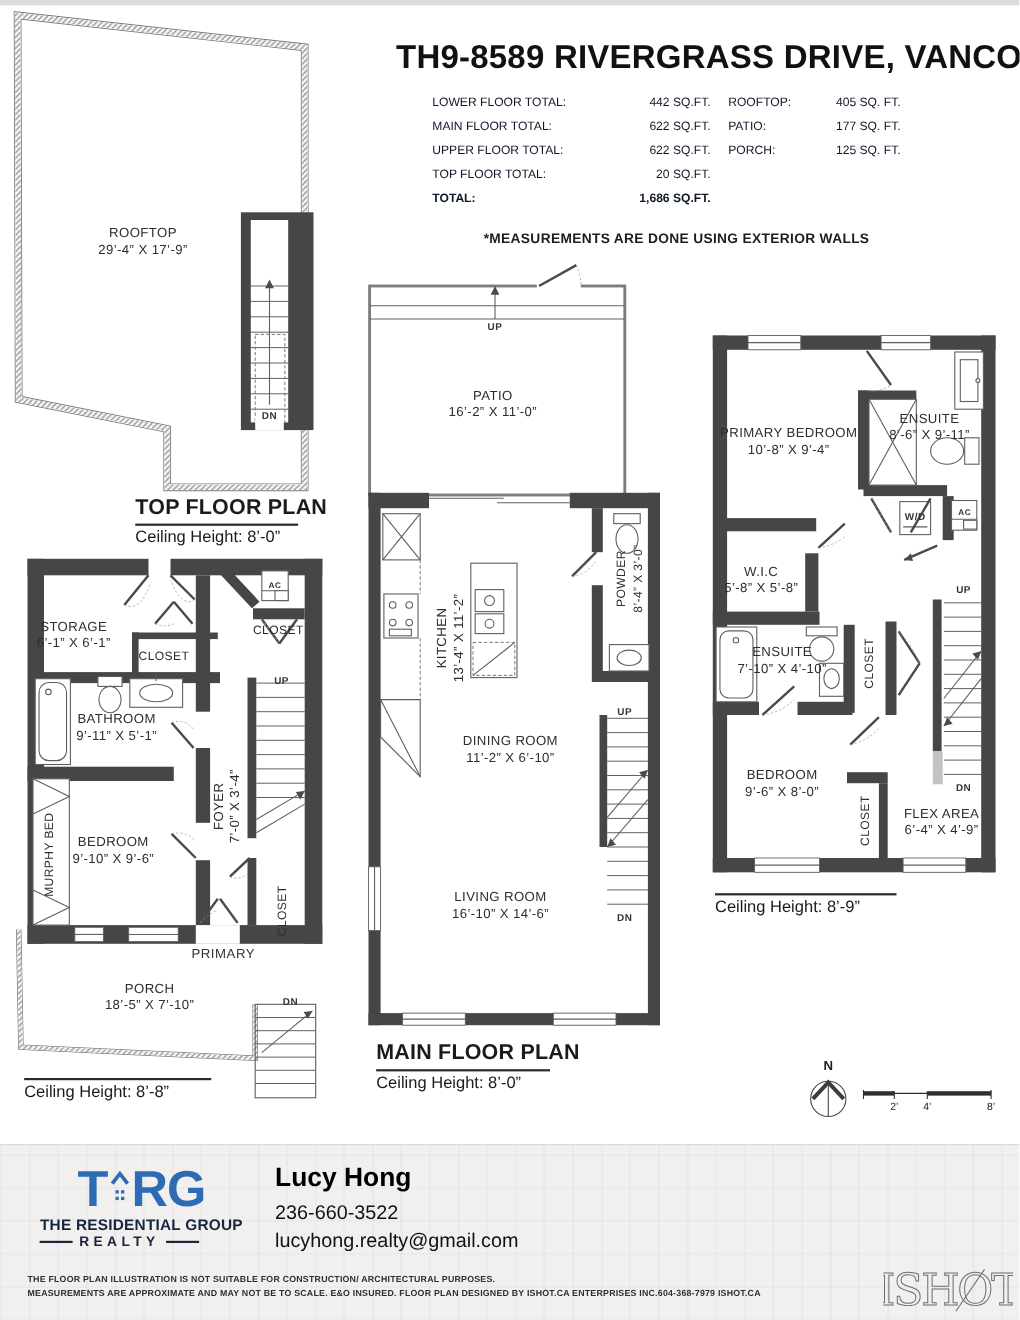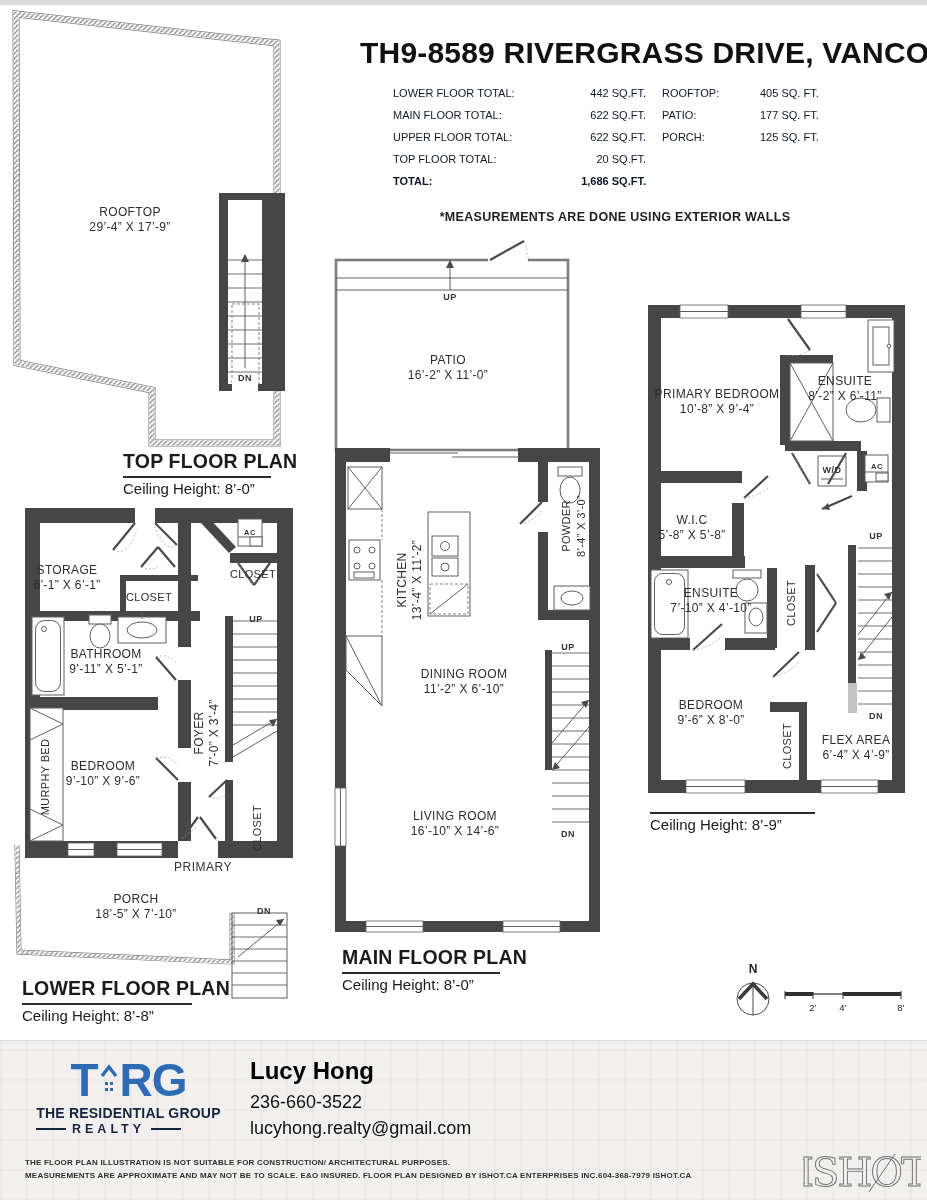--- a/index.html
+++ b/index.html
@@ -462,21 +462,20 @@
   </div>
   <div class="tag" style="left:256px;top:619px">UP</div>
   <div class="room cl vert" style="left:257px;top:828px">CLOSET</div>
   <div class="tag big" style="left:203px;top:867px">PRIMARY</div>
   <div class="room" style="left:136px;top:906px">
     <div>PORCH</div>
     <div>18’-5” X 7’-10”</div>
   </div>
   <div class="tag" style="left:264px;top:911px">DN</div>
   <div class="ptitle" style="left:22px;top:977px">
-    <div class="pt1">LOWER FLOOR PLAN</div>
     <div class="pt2" style="width:170px">Ceiling Height: 8’-8”</div>
   </div>
 
   <div class="tag" style="left:450px;top:297px">UP</div>
   <div class="room" style="left:448px;top:367px">
     <div>PATIO</div>
     <div>16’-2” X 11’-0”</div>
   </div>
   <div class="room vert" style="left:409px;top:580px">
     <div>KITCHEN</div>
@@ -500,21 +499,21 @@
     <div class="pt1">MAIN FLOOR PLAN</div>
     <div class="pt2" style="width:158px">Ceiling Height: 8’-0”</div>
   </div>
 
   <div class="room" style="left:717px;top:401px">
     <div>PRIMARY BEDROOM</div>
     <div>10’-8” X 9’-4”</div>
   </div>
   <div class="room" style="left:845px;top:388px">
     <div>ENSUITE</div>
-    <div>8’-2” X 6’-11”</div>
+    <div>8’-6” X 9’-11”</div>
   </div>
   <div class="tag" style="left:832px;top:470px">W/D</div>
   <div class="tag tiny" style="left:877px;top:466px">AC</div>
   <div class="room" style="left:692px;top:527px">
     <div>W.I.C</div>
     <div>5’-8” X 5’-8”</div>
   </div>
   <div class="tag" style="left:876px;top:536px">UP</div>
   <div class="room" style="left:711px;top:600px">
     <div>ENSUITE</div>

